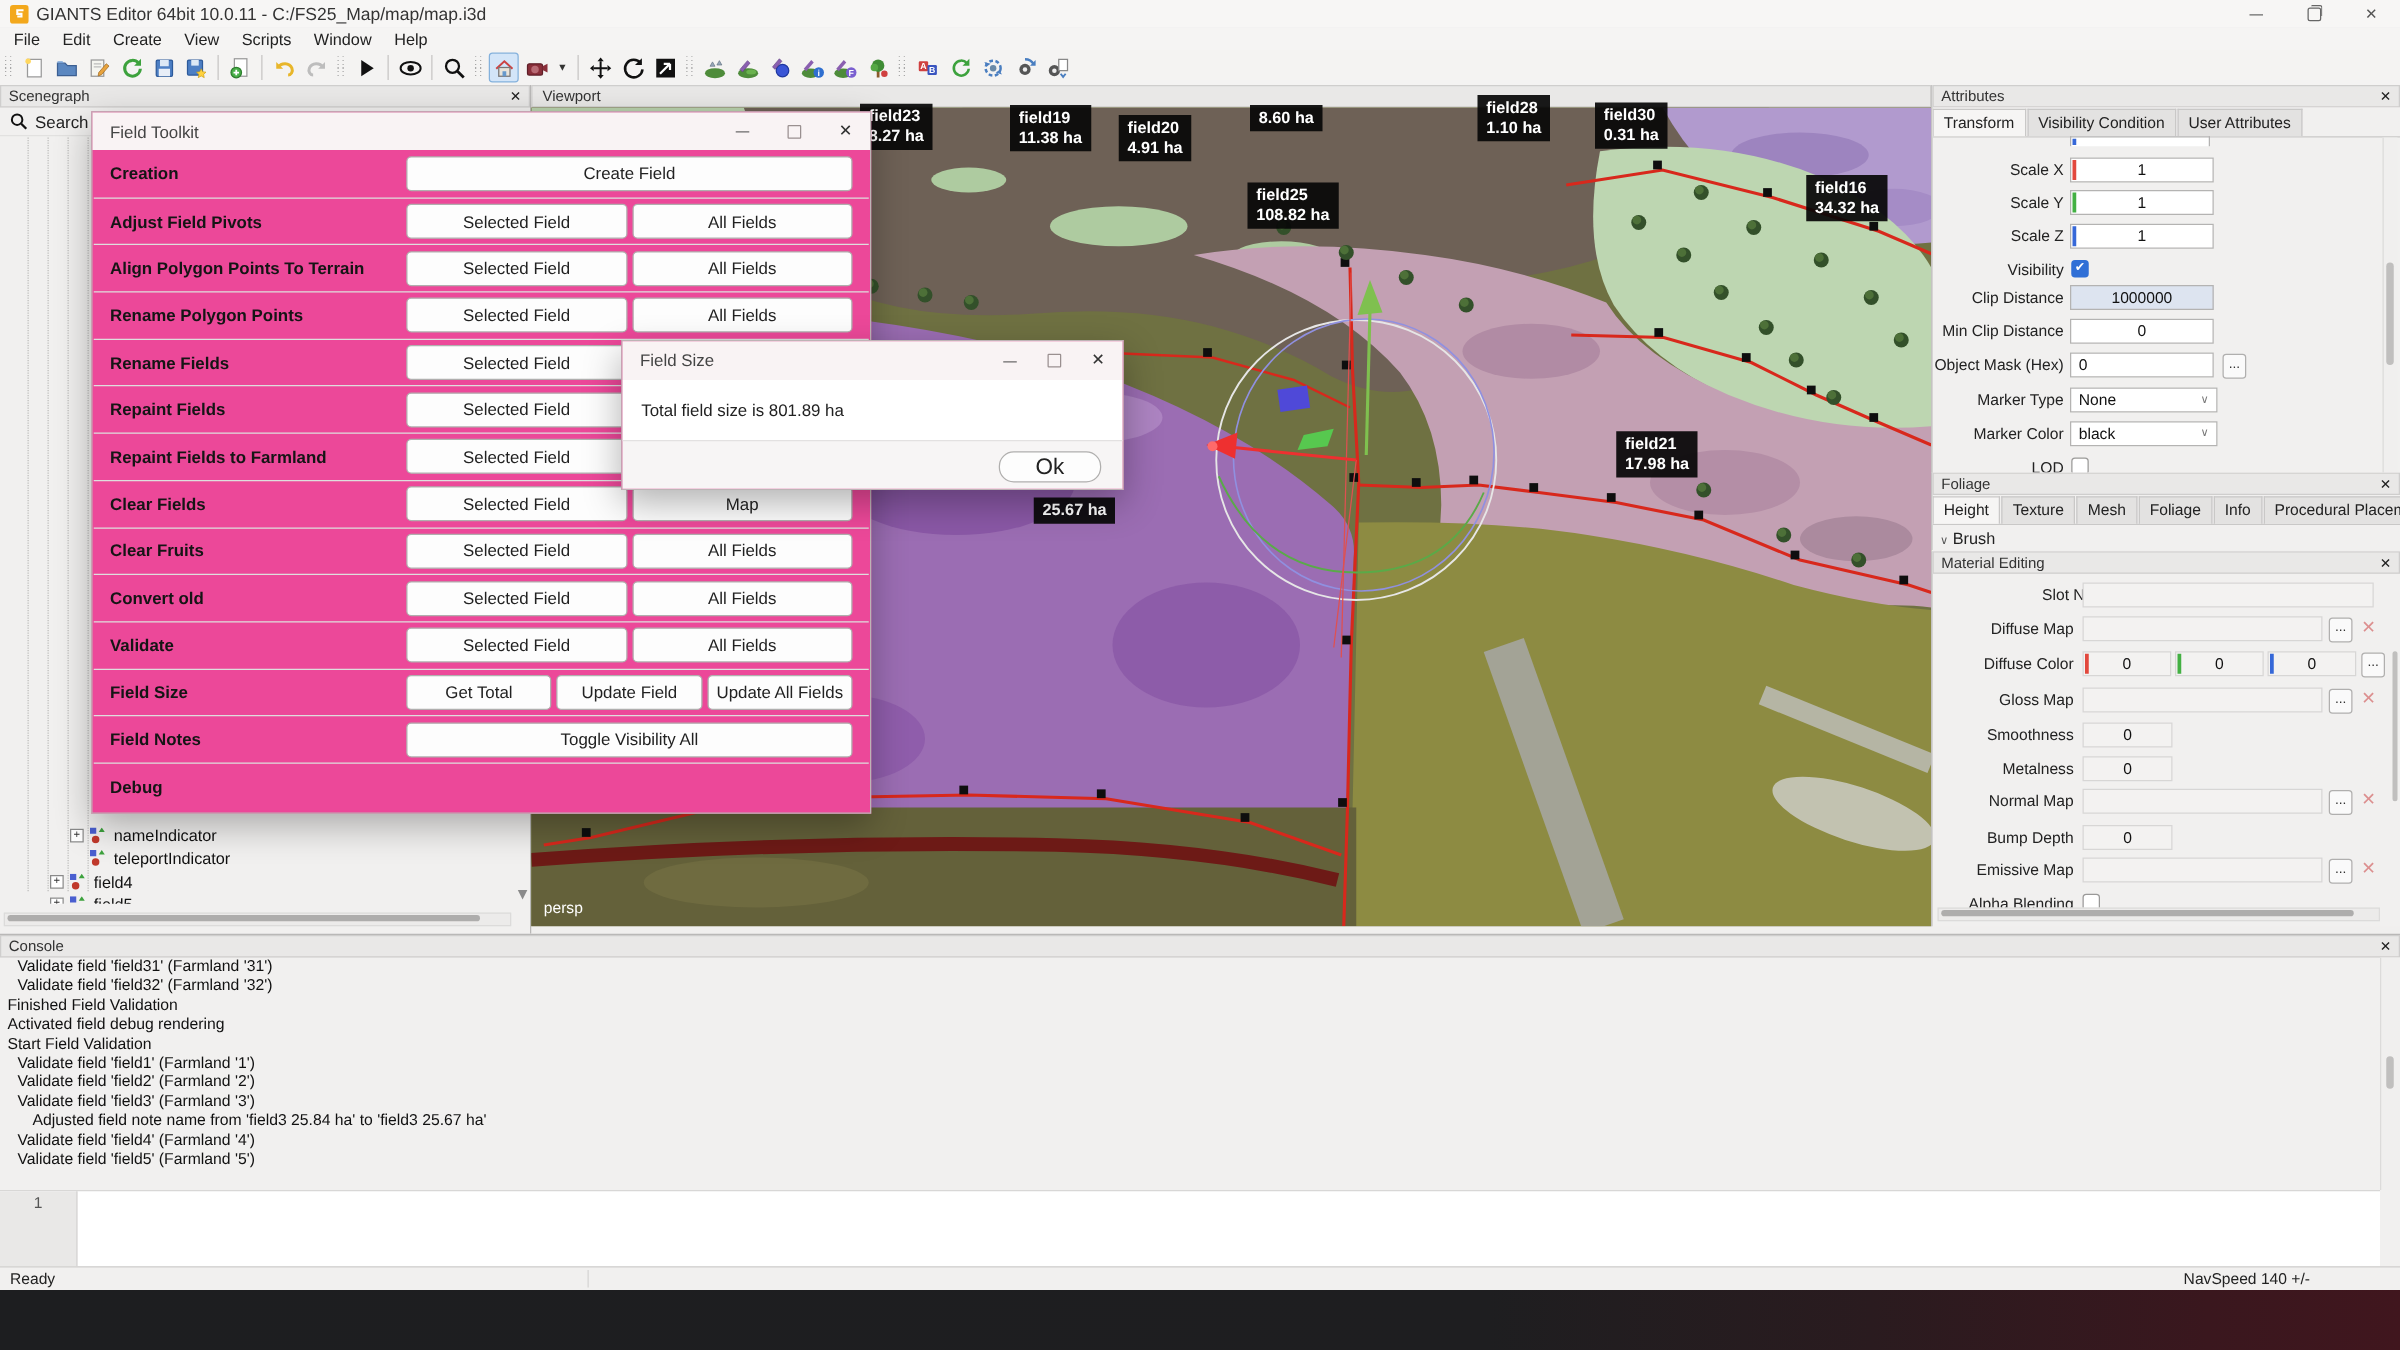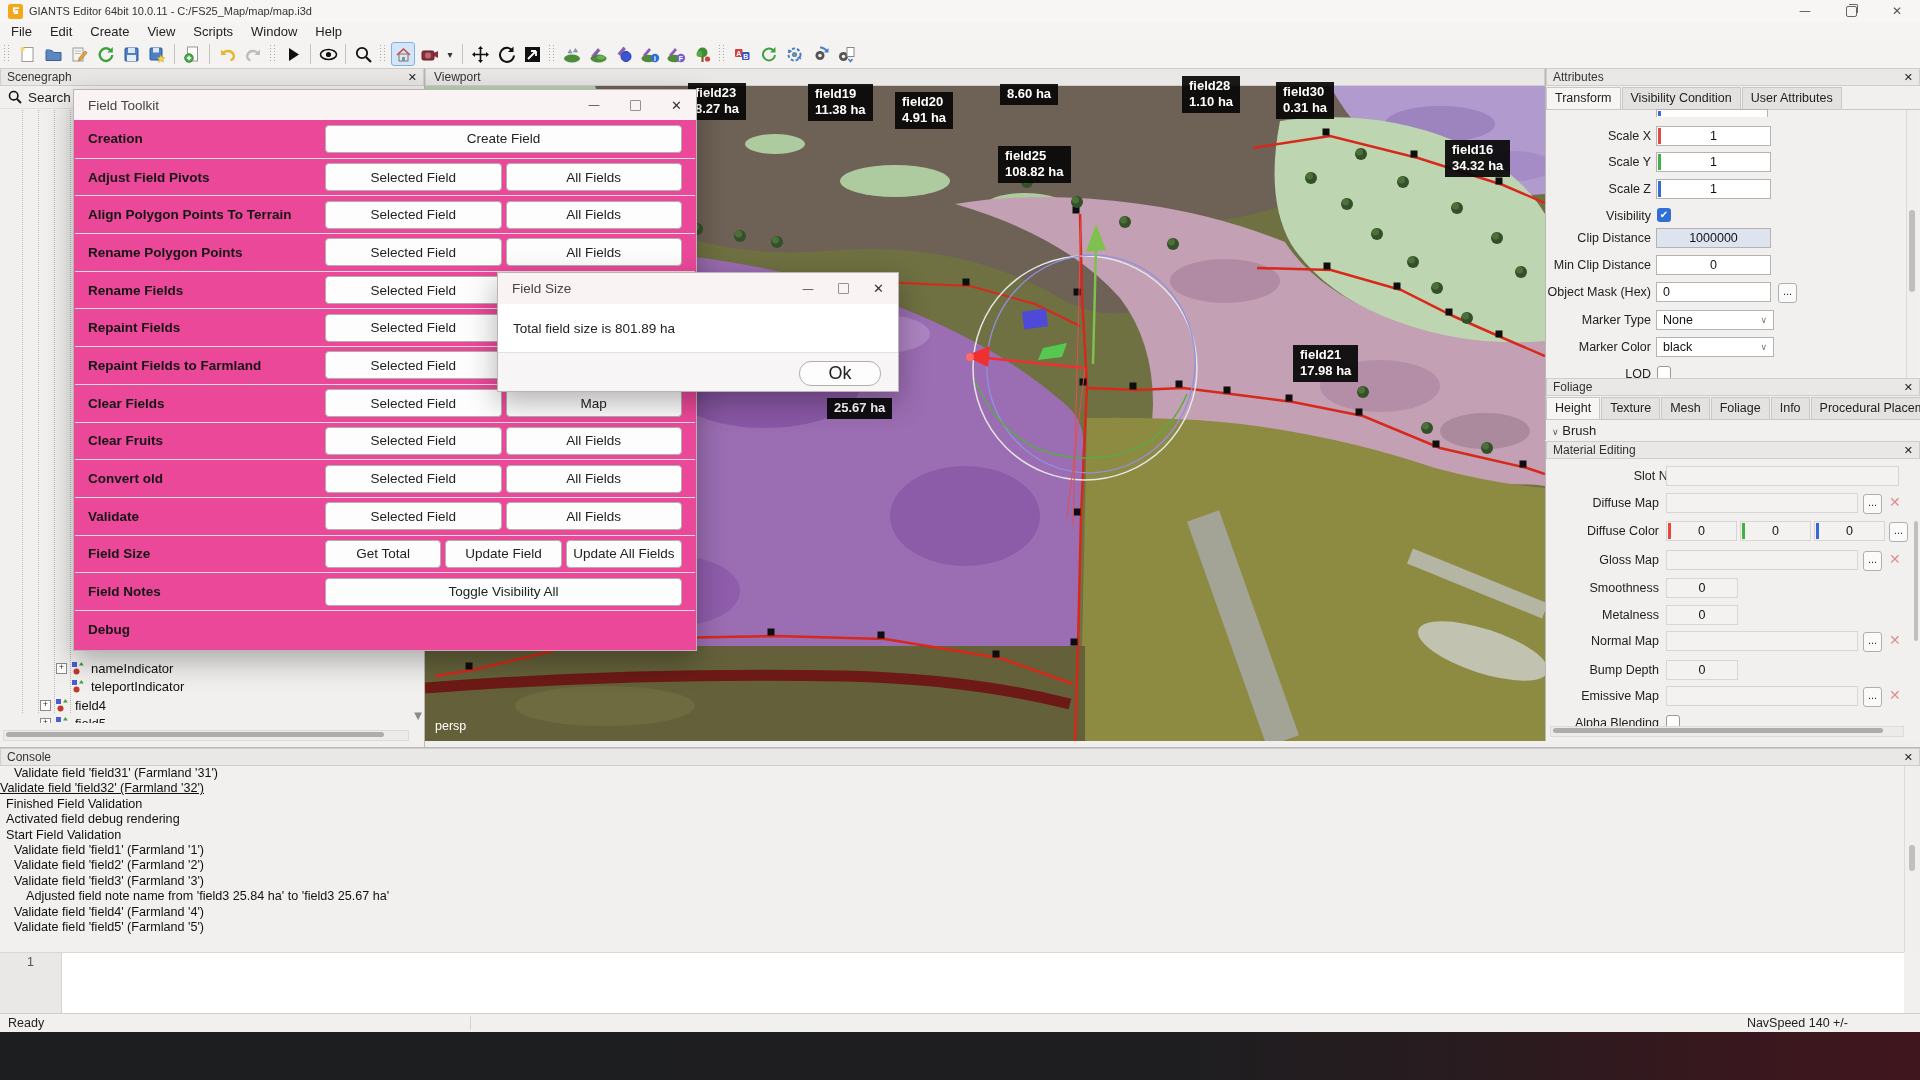--- a/index.html
+++ b/index.html
@@ -1,21 +1,21 @@
 <!DOCTYPE html>
 <html><head>
 <meta charset="utf-8">
 <style>
   html,body{margin:0;padding:0}
   body{width:1920px;height:1080px;overflow:hidden;position:relative;
        font-family:"Liberation Sans","DejaVu Sans",sans-serif;font-size:13px;color:#1a1a1a;background:#f0efee}
   
   .titlebar{position:absolute;left:0;top:0;width:1920px;height:22px;background:#f7f6f5;display:flex;align-items:center;border-bottom:1px solid #ececec}
   .app-ico{width:15px;height:15px;margin:0 6px 0 8px;display:inline-block}
-  .wtitle{font-size:11px;color:#333}
+  .wtitle{font-size:14px;color:#333}
   .wctrls{margin-left:auto;display:flex;height:100%}
   .wc{width:46px;display:flex;align-items:center;justify-content:center;color:#555;font-size:12px;font-family:"DejaVu Sans",sans-serif}
   .rsq{width:9px;height:9px;border:1px solid #666;border-radius:2px;position:relative}
   .rsq::before{content:"";position:absolute;left:2px;top:-3px;width:8px;height:8px;border-top:1px solid #666;border-right:1px solid #666;border-radius:0 2px 0 0}
   
   .menubar{position:absolute;left:0;top:22px;width:1920px;height:18px;background:#f5f4f3;display:flex;align-items:center;padding-left:2px}
   .menu-item{padding:0 9px;font-size:13px;color:#222}
   .toolbar{position:absolute;left:0;top:40px;width:1920px;height:28px;background:#f4f3f2;border-bottom:1px solid #d8d7d6;display:flex;align-items:center}
   .tbi{width:24px;height:24px;display:flex;align-items:center;justify-content:center;margin:0 1px}
   .tbi svg{width:19px;height:19px}
@@ -664,21 +664,21 @@
     </div>
 </div>
 
 <div class="console">
   <div class="phead">
       <span>Console</span>
       <span class="px">✕</span>
     </div>
   <div class="clog" id="clog">
       <div class="cline" style="padding-left: 14px;">Validate field 'field31' (Farmland '31')</div>
-      <div class="cline" style=" text-decoration: underline;">Validate field 'field32' (Farmland '32')</div>
+      <div class="cline" style="padding-left: 14px;">Validate field 'field32' (Farmland '32')</div>
       <div class="cline" style="padding-left: 6px;">Finished Field Validation</div>
       <div class="cline" style="padding-left: 6px;">Activated field debug rendering</div>
       <div class="cline" style="padding-left: 6px;">Start Field Validation</div>
       <div class="cline" style="padding-left: 14px;">Validate field 'field1' (Farmland '1')</div>
       <div class="cline" style="padding-left: 14px;">Validate field 'field2' (Farmland '2')</div>
       <div class="cline" style="padding-left: 14px;">Validate field 'field3' (Farmland '3')</div>
       <div class="cline" style="padding-left: 26px;">Adjusted field note name from 'field3 25.84 ha' to 'field3 25.67 ha'</div>
       <div class="cline" style="padding-left: 14px;">Validate field 'field4' (Farmland '4')</div>
       <div class="cline" style="padding-left: 14px;">Validate field 'field5' (Farmland '5')</div>
     </div>

